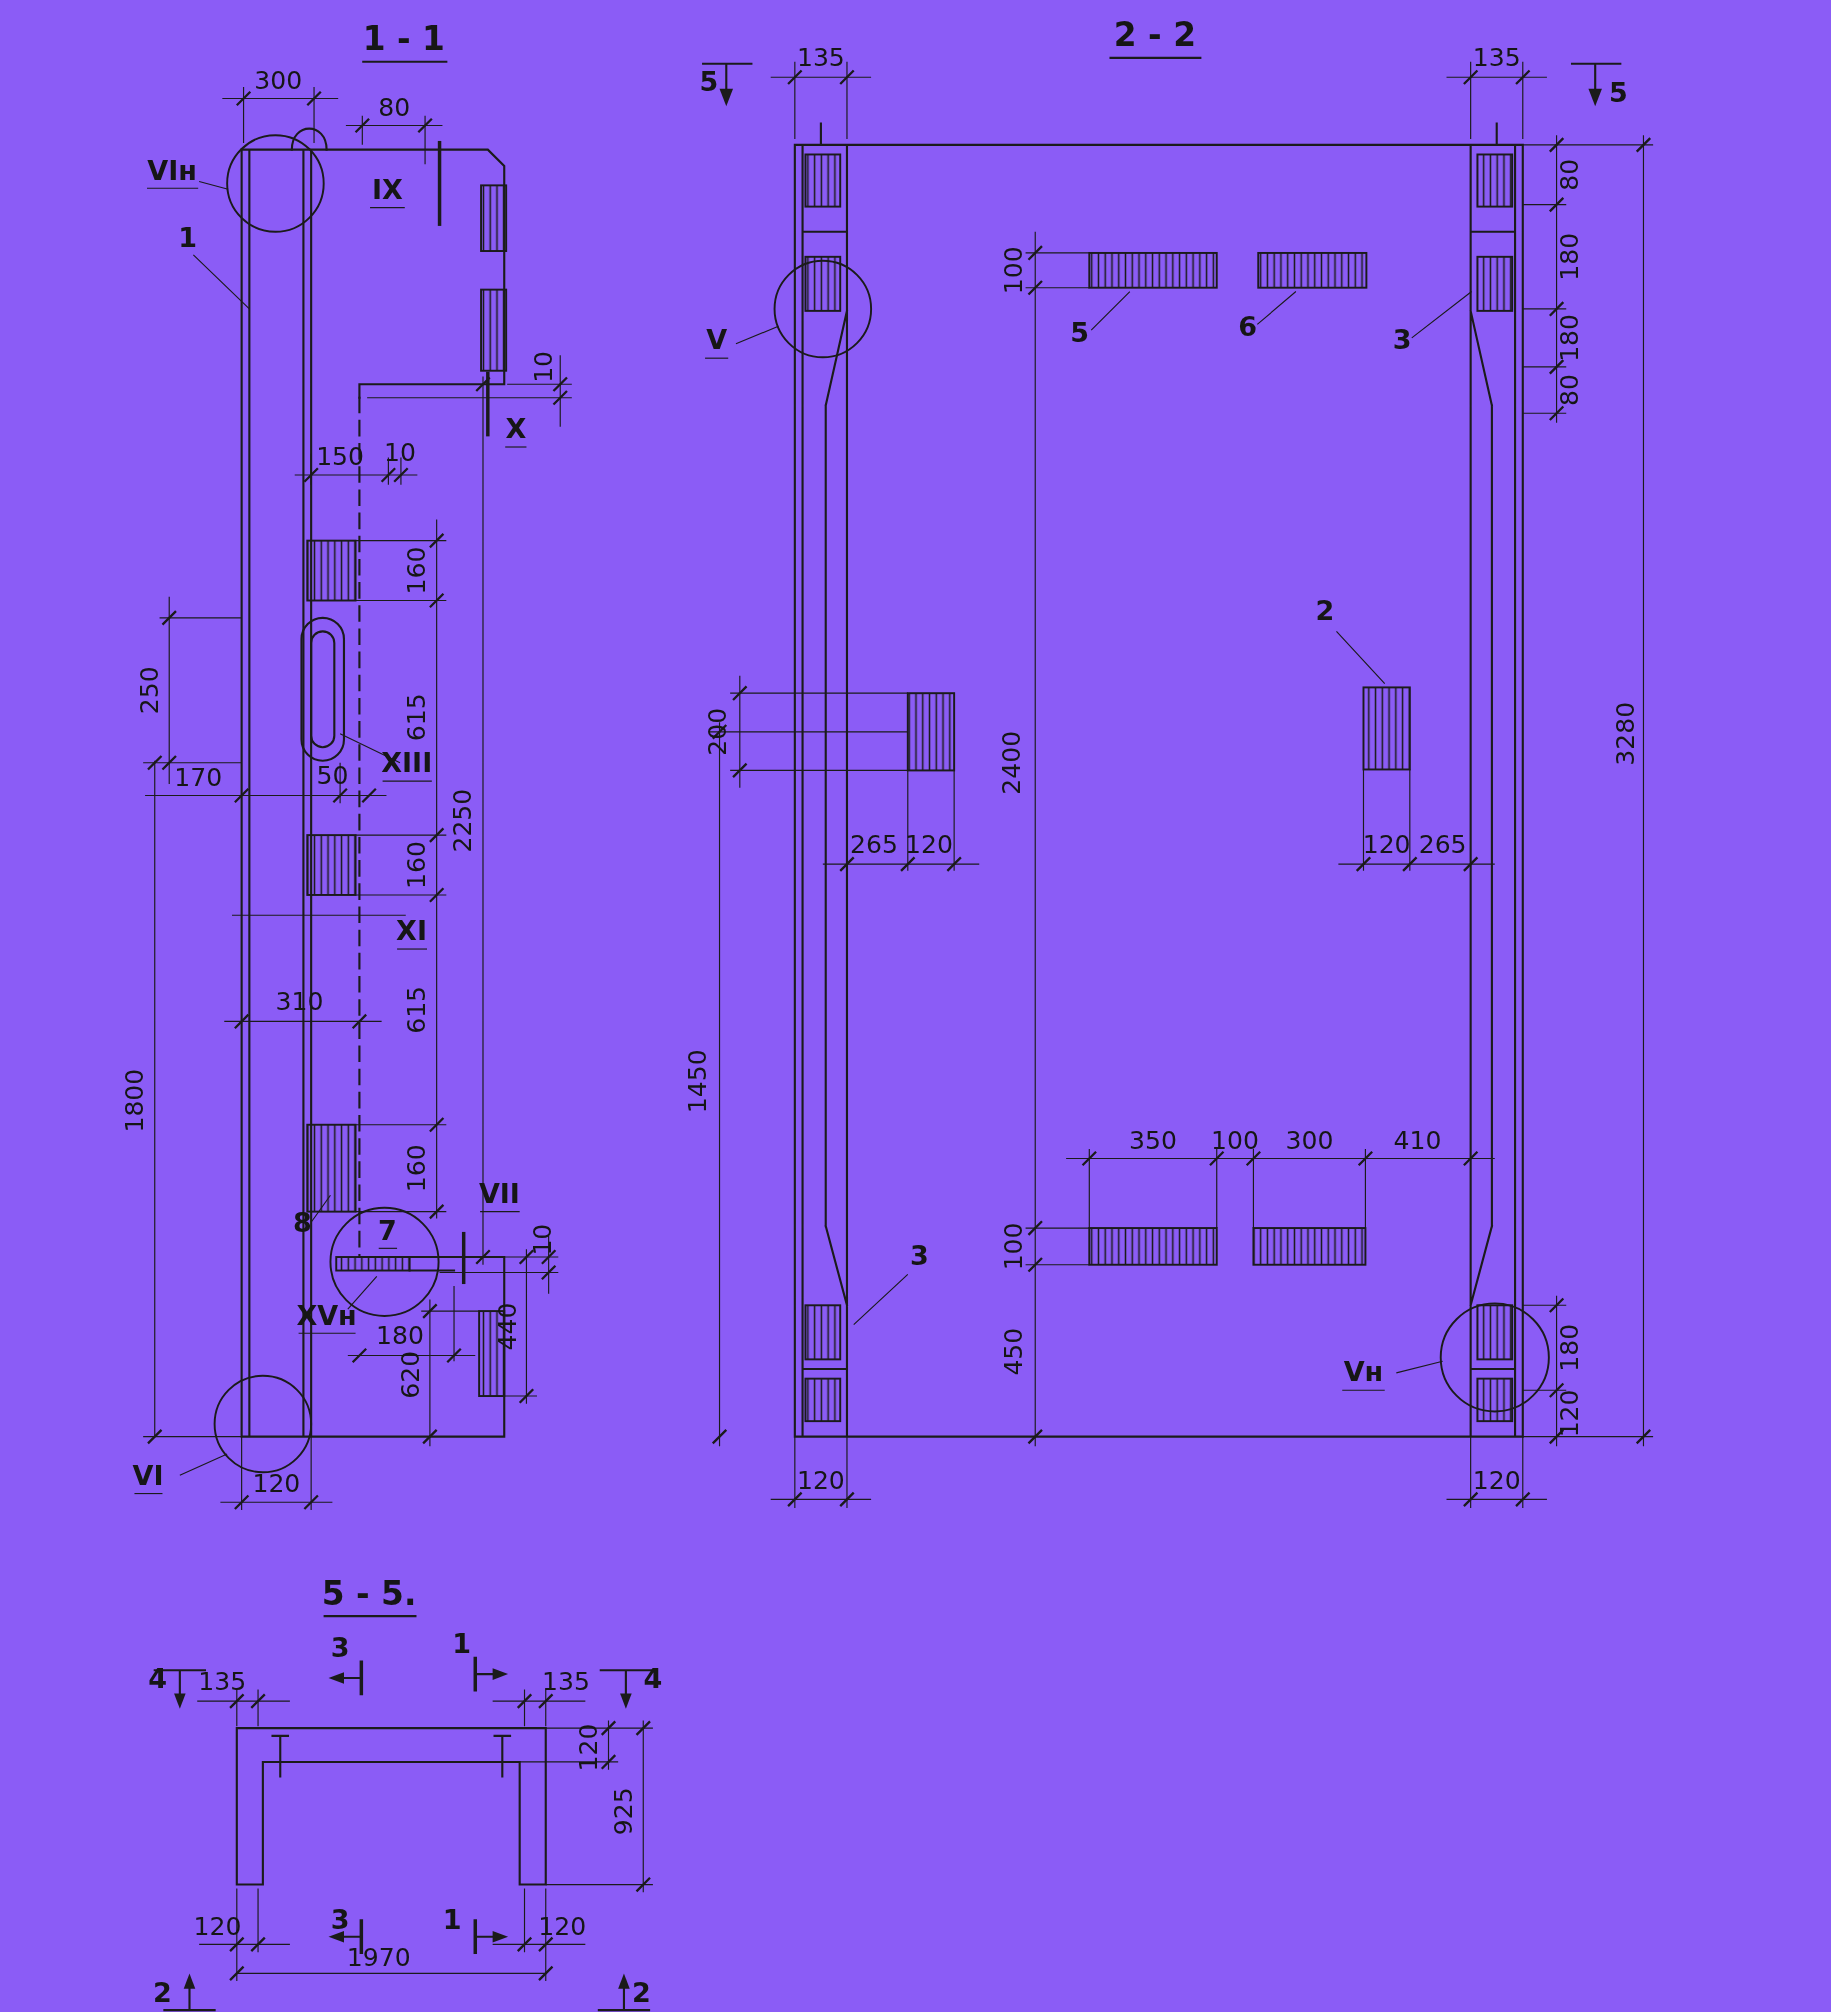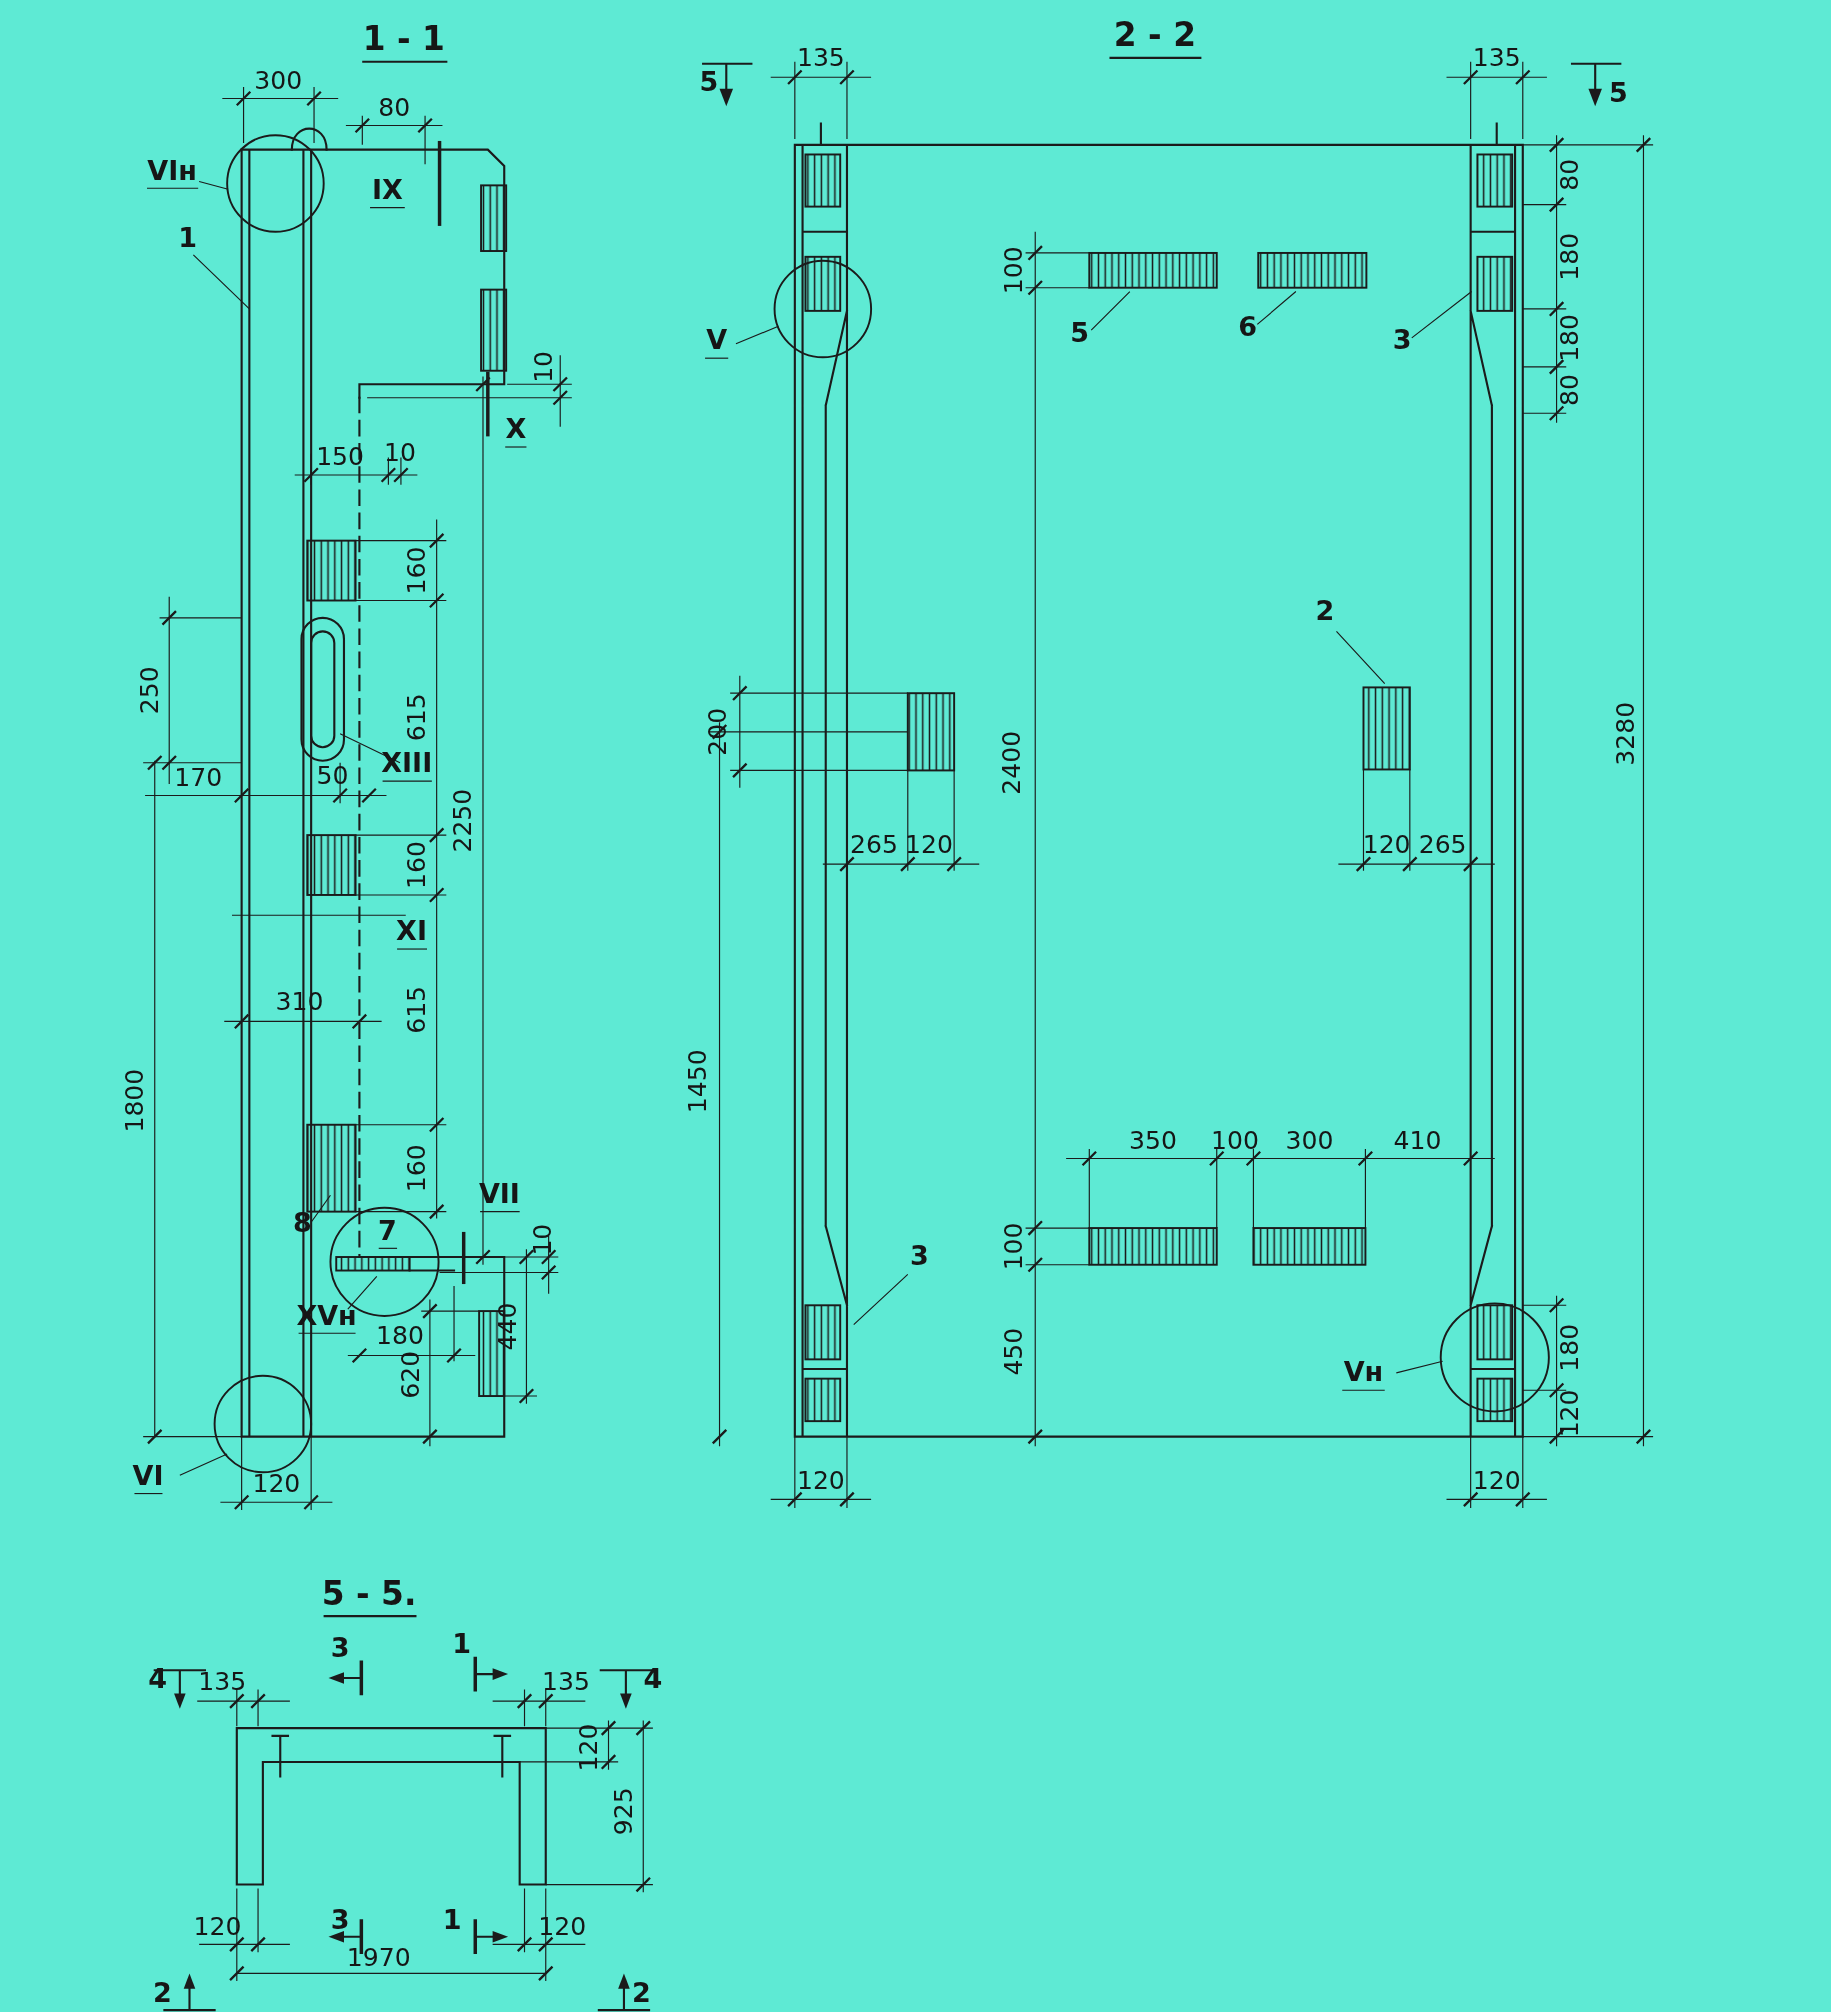--- a/index.html
+++ b/index.html
@@ -1,16 +1,16 @@
 <!DOCTYPE html>
 <html><head>
 <meta charset="utf-8">
 <style>
   html,body{margin:0;padding:0;background:#e8e8e8;}
-  .sheet{width:1832px;height:2012px;background:#5eead4;position:relative;margin:0 auto;}
+  .sheet{width:1832px;height:2012px;background:#8b5cf6;position:relative;margin:0 auto;}
   svg{display:block;}
   svg text{font-family:"DejaVu Sans", sans-serif;fill:#161616;}
   .ttl{font-size:34px;font-weight:bold;}
   .dim{font-size:26px;}
   .lbl{font-size:28px;font-weight:bold;}
   .ln{stroke:#1b1b1b;stroke-width:2.2;fill:none;stroke-linecap:square;}
   .thin{stroke:#1b1b1b;stroke-width:1.2;fill:none;}
   .md{stroke:#1b1b1b;stroke-width:3.6;fill:none;}
   .dash{stroke-dasharray:15 9;}
   .tick{stroke:#1b1b1b;stroke-width:2.4;fill:none;}

